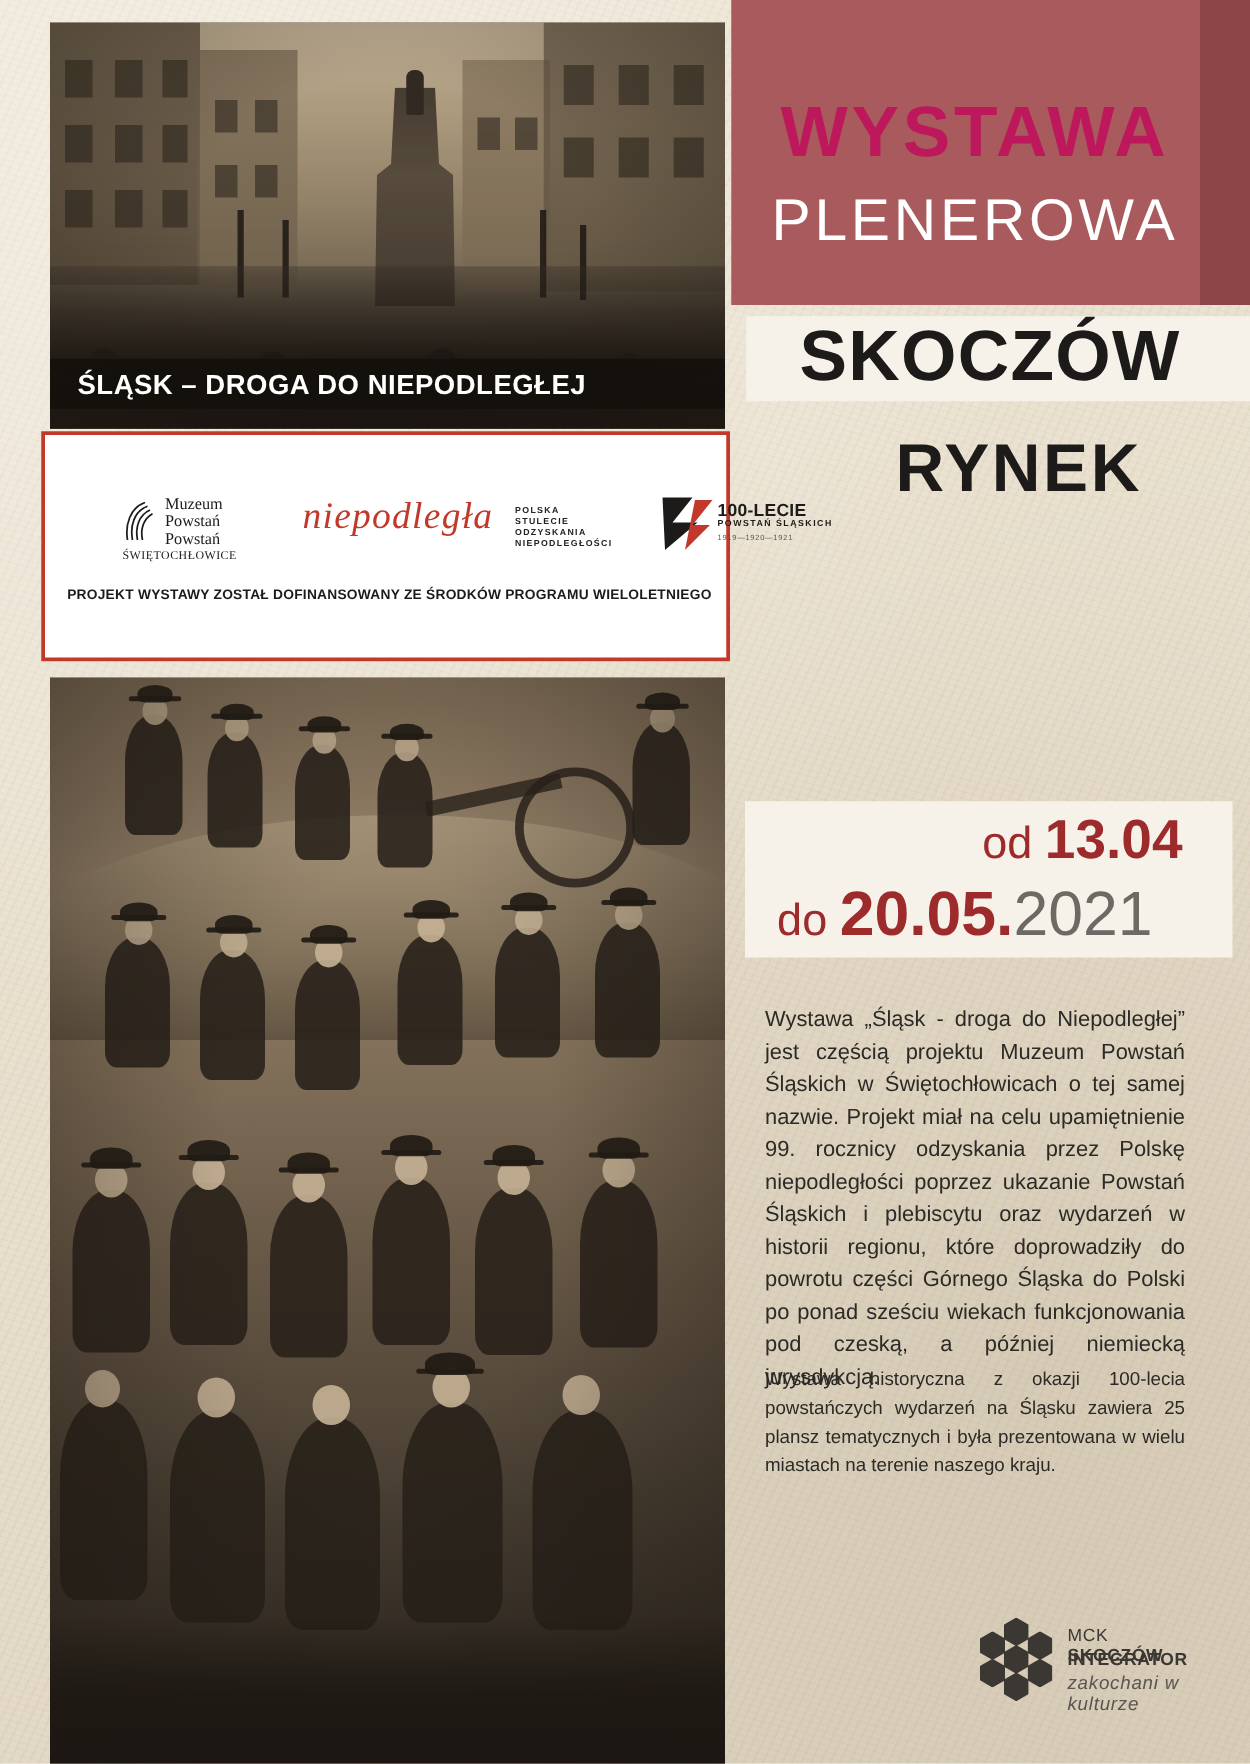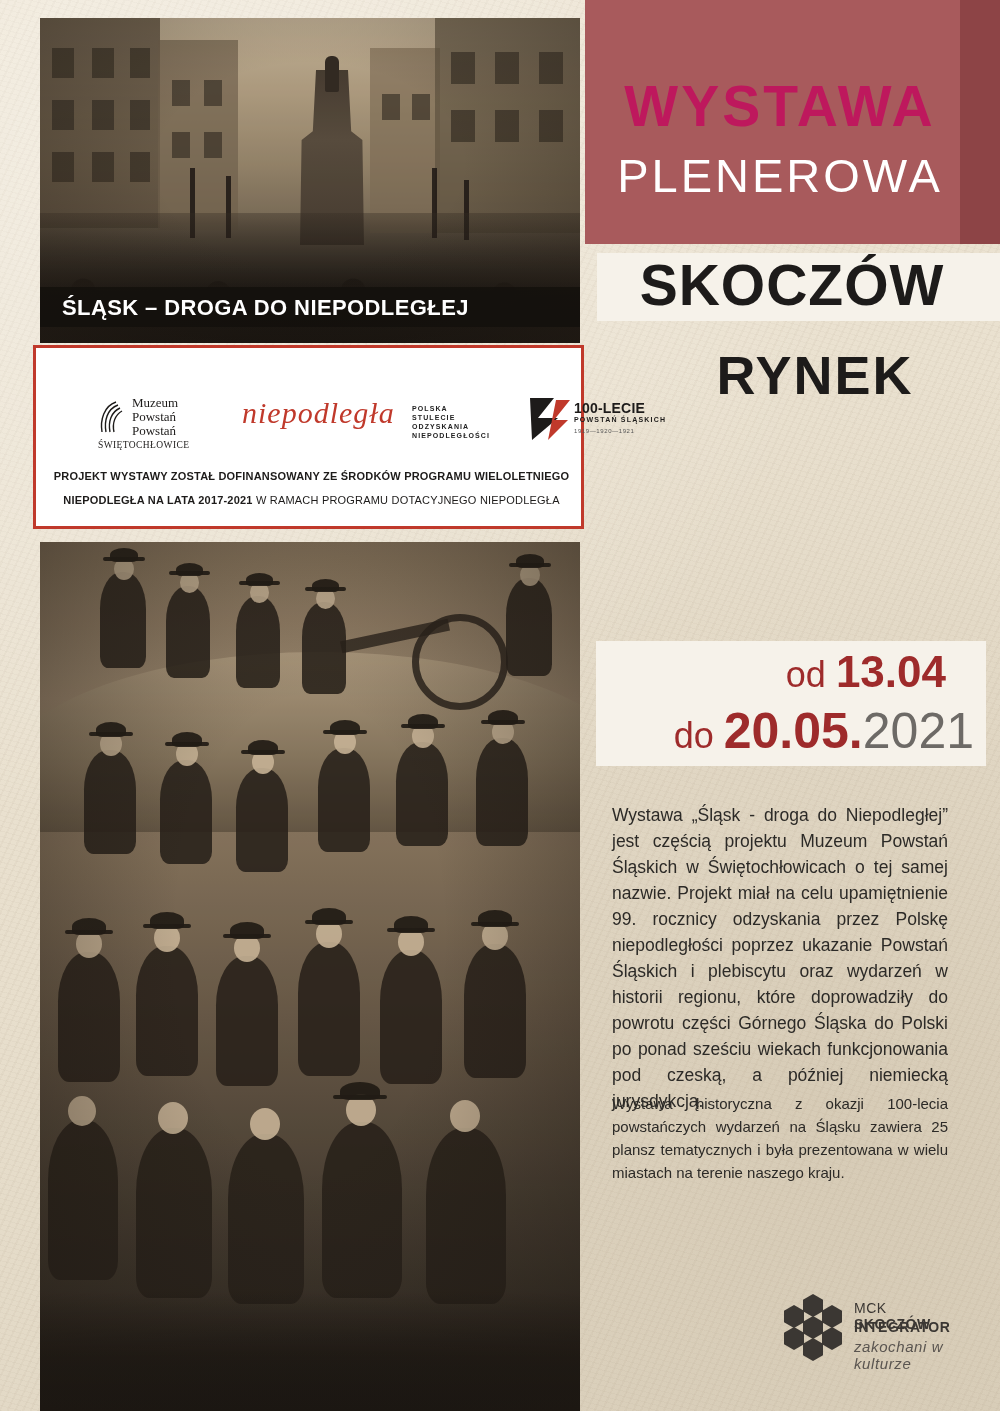--- a/index.html
+++ b/index.html
@@ -454,21 +454,21 @@
     color: #9e2b2b;
     font-size: 36px;
     line-height: 1;
   }
   .date-row1 .big {
     font-size: 44px;
     font-weight: bold;
   }
   .date-row2 {
     position: absolute;
-    left: 624px;
+    left: 572px;
     top: 706px;
     width: 350px;
     text-align: right;
     color: #9e2b2b;
     font-size: 36px;
     line-height: 1;
   }
   .date-row2 .big {
     font-size: 50px;
     font-weight: bold;
@@ -637,23 +637,20 @@
           <polygon points="2,2 26,2 10,22 30,22 4,44" fill="#1d1b1a"></polygon>
           <polygon points="28,4 42,4 26,24 40,24 20,44" fill="#c0392b"></polygon>
         </svg>
         <div class="t1">100-LECIE</div>
         <div class="t2">POWSTAŃ ŚLĄSKICH</div>
         <div class="t3">1919—1920—1921</div>
       </div>
     </div>
 
     <div class="sponsor-text1">PROJEKT WYSTAWY ZOSTAŁ DOFINANSOWANY ZE ŚRODKÓW PROGRAMU WIELOLETNIEGO</div>
-    <div class="sponsor-text2">
-      <b>NIEPODLEGŁA NA LATA 2017-2021</b><span> W RAMACH PROGRAMU DOTACYJNEGO NIEPODLEGŁA</span>
-    </div>
   </div>
 
   <div class="photo-bottom">
     <div class="bg"></div>
     <div class="hill"></div>
     <div class="cannon-barrel"></div>
     <div class="cannon-wheel"></div>
 
     <div class="p" style="left:60px;top:30px;width:46px;height:96px;"></div>
     <div class="head" style="left:74px;top:16px;width:20px;height:22px;"></div>

